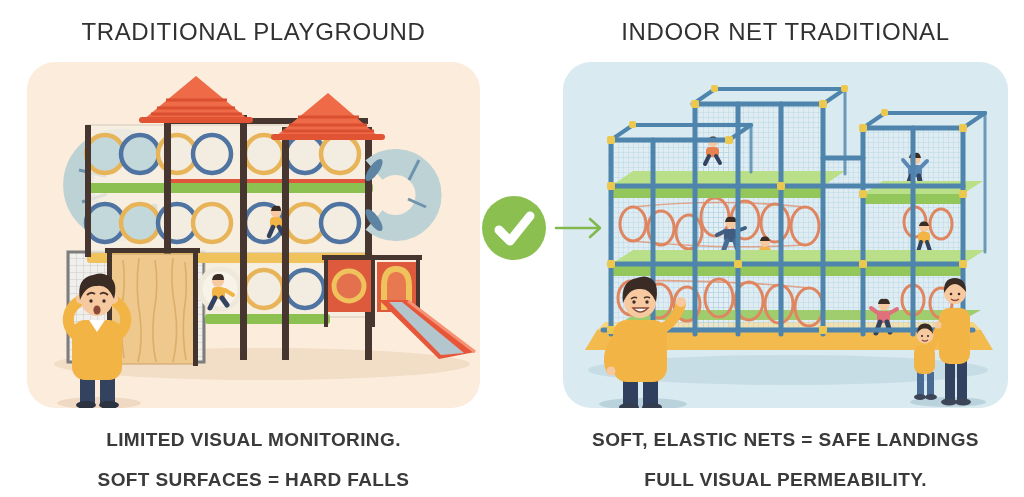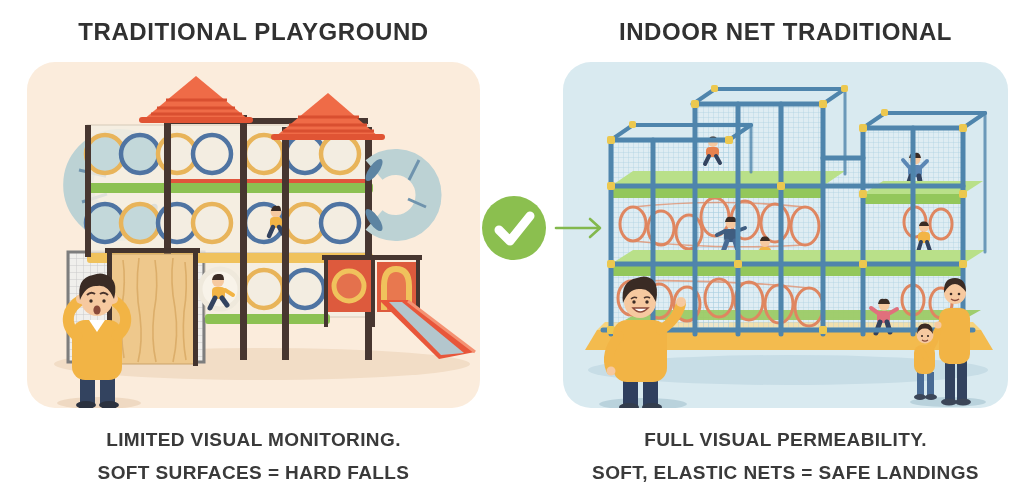--- a/index.html
+++ b/index.html
@@ -8,33 +8,33 @@
     --check-green:#8bbf4f; --arrow-green:#83b84d;
   }
   *{margin:0;padding:0;box-sizing:border-box;}
   html,body{width:1024px;height:497px;}
   body{
     position:relative;background:var(--page-bg);overflow:hidden;
     font-family:"Liberation Sans", sans-serif;
   }
   .title{
     position:absolute;top:14px;height:36px;display:flex;align-items:center;justify-content:center;
-    font-size:24px;font-weight:700;letter-spacing:.6px;color:var(--title-text);text-align:right;
+    font-size:24px;font-weight:400;letter-spacing:.6px;color:var(--title-text);text-align:right;
   }
   .title-left{left:27px;width:453px;}
   .title-right{left:563px;width:445px;}
   .panel{
     position:absolute;top:62px;height:346px;border-radius:28px;overflow:hidden;
   }
   .panel-left{left:27px;width:453px;background:var(--left-panel-bg);}
   .panel-right{left:563px;width:445px;background:var(--right-panel-bg);}
   .panel svg{display:block;width:100%;height:100%;}
   .center-badge{position:absolute;left:480px;top:186px;width:130px;height:86px;z-index:5;}
   .caption{
-    position:absolute;top:428px;display:flex;flex-direction:column;align-items:center;gap:9px;
+    position:absolute;top:428px;display:flex;flex-direction:column;align-items:center;gap:16px;
     font-size:19px;font-weight:600;letter-spacing:.4px;color:var(--caption-text);line-height:24px;
   }
   .caption-left{left:27px;width:453px;}
   .caption-right{left:563px;width:445px;}
 </style>
 </head>
 <body>
 
 <div class="title title-left">TRADITIONAL PLAYGROUND</div>
 <div class="title title-right">INDOOR NET TRADITIONAL</div>
@@ -389,15 +389,15 @@
       <path d="M110,33 L120,42 L110,51"></path>
     </g>
   </svg>
 </div>
 
 <div class="caption caption-left">
   <span>LIMITED VISUAL MONITORING.</span>
   <span>SOFT SURFACES = HARD FALLS</span>
 </div>
 <div class="caption caption-right">
+  <span>SOFT, ELASTIC NETS = SAFE LANDINGS</span>
   <span>FULL VISUAL PERMEABILITY.</span>
-  <span>SOFT, ELASTIC NETS = SAFE LANDINGS</span>
 </div>
 
 </body></html>

